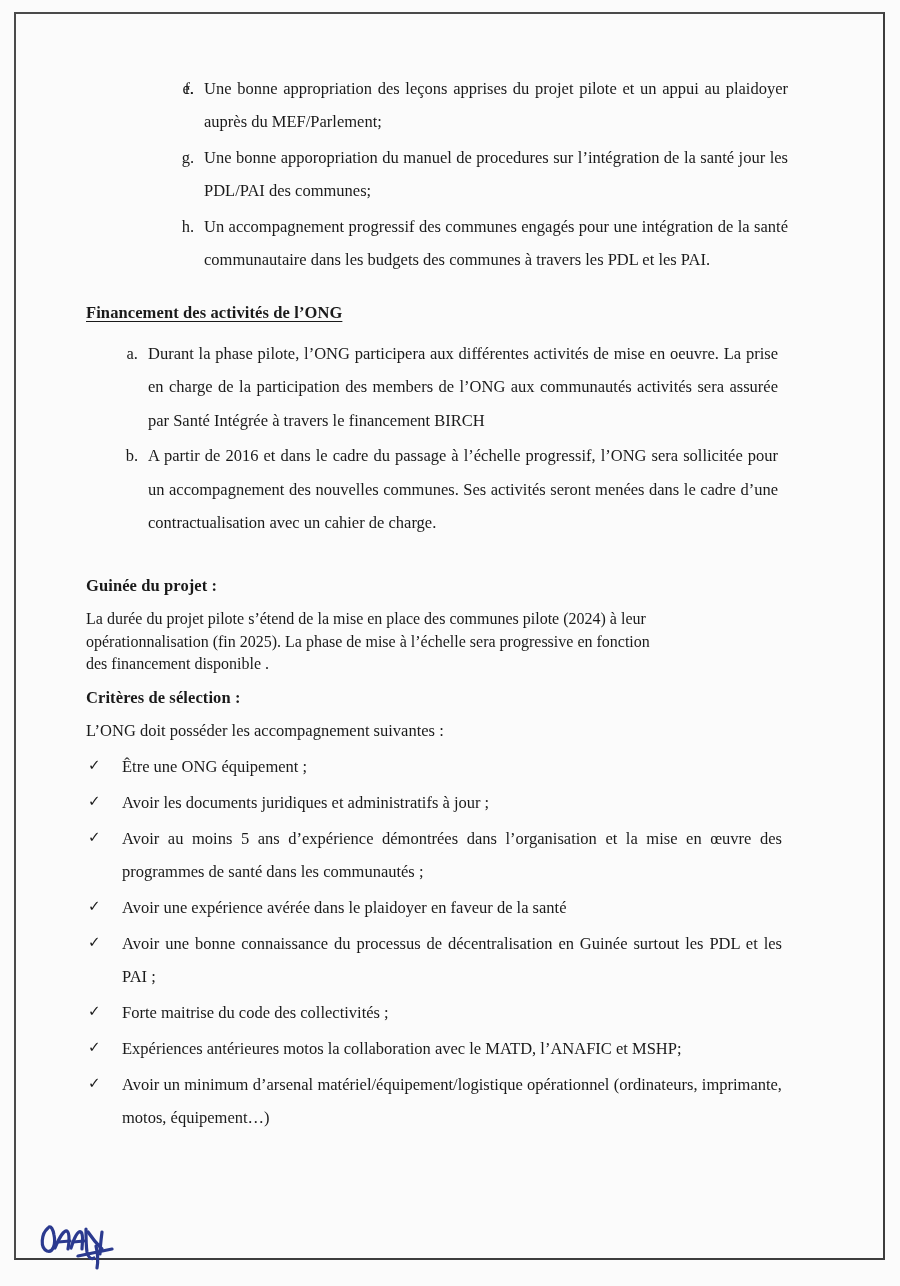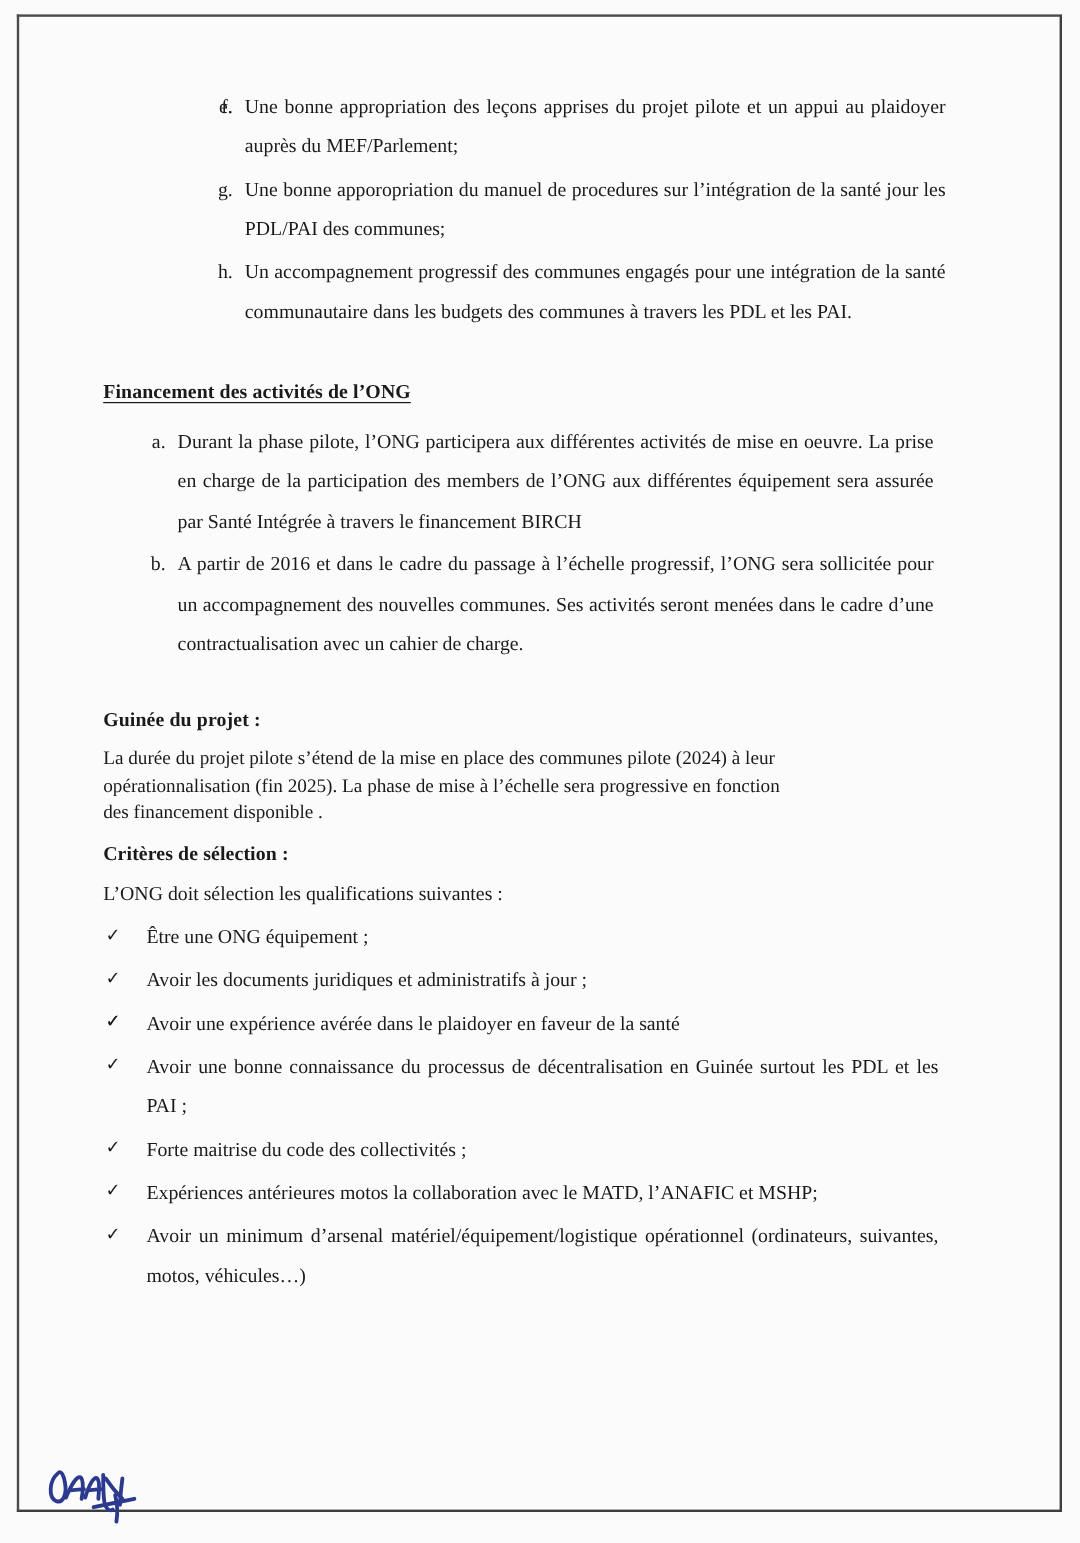--- a/index.html
+++ b/index.html
@@ -85,21 +85,21 @@
   .heading {
     font-size: 16.5px;
     font-weight: bold;
     margin: 0;
     letter-spacing: 0.1px;
   }
   .heading.underlined {
     text-decoration: underline;
     text-underline-offset: 3px;
   }
-  .h-financement { margin-top: 40px; margin-bottom: 14px; }
+  .h-financement { margin-top: 26px; margin-bottom: 14px; }
   .h-duree { margin-top: 36px; margin-bottom: 12px; }
   .h-criteres { margin-top: 12px; margin-bottom: 10px; }
 
   .para {
     font-size: 16px;
     line-height: 1.42;
     margin: 0;
     padding-right: 170px;
     text-align: left;
   }
@@ -169,65 +169,66 @@
         <span class="marker">h.</span>
         <span class="body">Un accompagnement progressif des communes engagés pour une intégration de la santé communautaire dans les budgets des communes à travers les PDL et les PAI.</span>
       </li>
     </ul>
 
     <h2 class="heading underlined h-financement">Financement des activités de l’ONG</h2>
 
     <ul class="alpha-list group-financing">
       <li class="alpha-item">
         <span class="marker">a.</span>
-        <span class="body">Durant la phase pilote, l’ONG participera aux différentes activités de mise en oeuvre. La prise en charge de la participation des members de l’ONG aux différentes équipement sera assurée par Santé Intégrée à travers le financement BIRCH</span>
+        <span class="body">Durant la phase pilote, l’ONG participera aux différentes activités de mise en oeuvre. La prise en charge de la participation des members de l’ONG aux communautés activités sera assurée par Santé Intégrée à travers le financement BIRCH</span>
       </li>
       <li class="alpha-item">
         <span class="marker">b.</span>
         <span class="body">A partir de 2016 et dans le cadre du passage à l’échelle progressif, l’ONG sera sollicitée pour un accompagnement des nouvelles communes. Ses activités seront menées dans le cadre d’une  contractualisation avec un cahier de charge.</span>
       </li>
     </ul>
 
     <h2 class="heading h-duree">Guinée du projet :</h2>
     <p class="para">La durée du projet pilote s’étend de la mise en place des communes pilote (2024) à leur opérationnalisation  (fin 2025). La phase de mise à l’échelle sera progressive en fonction des financement disponible .</p>
 
     <h2 class="heading h-criteres">Critères de sélection :</h2>
-    <p class="lead-line">L’ONG doit sélection les qualifications suivantes :</p>
+    <p class="lead-line">L’ONG doit posséder les accompagnement suivantes :</p>
 
     <ul class="check-list">
       <li class="check-item no-justify">
         <span class="check-mark">✓</span>
         <span>Être une ONG équipement ;</span>
       </li>
       <li class="check-item no-justify">
         <span class="check-mark">✓</span>
         <span>Avoir les documents juridiques et administratifs à jour ;</span>
       </li>
       <li class="check-item">
         <span class="check-mark">✓</span>
+        <span>Avoir au moins 5 ans d’expérience démontrées dans l’organisation et la mise en œuvre des programmes de santé dans les communautés ;</span>
       </li>
       <li class="check-item no-justify">
         <span class="check-mark">✓</span>
         <span>Avoir une expérience avérée dans le plaidoyer en faveur de la santé</span>
       </li>
       <li class="check-item">
         <span class="check-mark">✓</span>
         <span>Avoir une bonne connaissance du processus de décentralisation en Guinée surtout les PDL et les PAI ;</span>
       </li>
       <li class="check-item no-justify">
         <span class="check-mark">✓</span>
         <span>Forte maitrise du code des collectivités ;</span>
       </li>
       <li class="check-item no-justify">
         <span class="check-mark">✓</span>
         <span>Expériences antérieures motos la collaboration avec le MATD, l’ANAFIC et MSHP;</span>
       </li>
       <li class="check-item">
         <span class="check-mark">✓</span>
-        <span>Avoir un minimum d’arsenal matériel/équipement/logistique opérationnel (ordinateurs, suivantes, motos, véhicules…)</span>
+        <span>Avoir un minimum d’arsenal matériel/équipement/logistique opérationnel (ordinateurs, imprimante, motos, équipement…)</span>
       </li>
     </ul>
 
   </div>
 
   <div class="signature">
     <svg width="120" height="56" viewBox="0 0 120 56" fill="none" xmlns="http://www.w3.org/2000/svg">
       <g stroke="#2b3a8f" stroke-width="3.2" stroke-linecap="round" stroke-linejoin="round" fill="none">
         <path d="M12 10 C5 16, 4 30, 11 33 C17 35, 20 26, 18 17 C17 11, 15 8, 13 9"></path>
         <path d="M19 30 C23 20, 28 12, 31 13 C34 15, 33 26, 32 31"></path>

